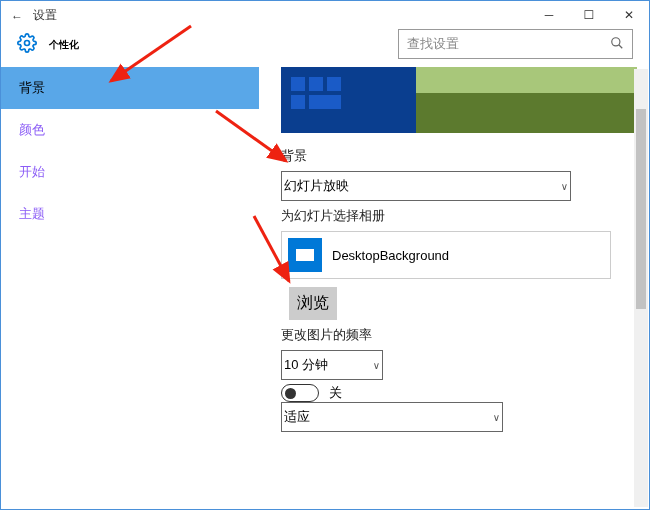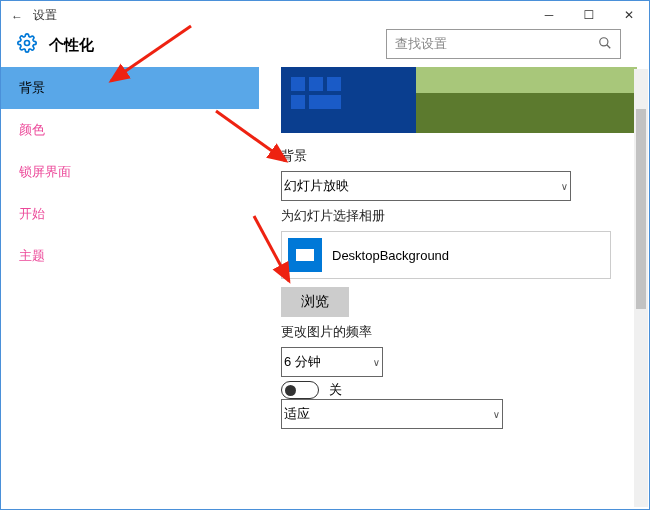--- a/index.html
+++ b/index.html
@@ -3,26 +3,26 @@
 <meta charset="utf-8">
 <style>
   * { box-sizing: border-box; margin: 0; padding: 0; font-family: "Microsoft YaHei", "Segoe UI", sans-serif; }
   body { background: #f0f0f0; width: 650px; height: 510px; overflow: hidden; position: relative; }
   .window { width: 650px; height: 510px; background: #fff; border: 1px solid #4a90d9; position: relative; overflow: hidden; }
   .titlebar { height: 28px; display: flex; align-items: center; padding-left: 10px; gap: 10px; font-size: 12px; color: #333; }
   .titlebar-controls { position: absolute; right: 0; top: 0; display: flex; }
   .titlebar-controls div { width: 40px; height: 28px; display: flex; align-items: center; justify-content: center; }
   .header { padding: 4px 16px 10px 16px; display: flex; align-items: center; gap: 12px; position: relative; }
   .gear { color: #0078d7; }
-  .section-title { font-size: 15px; font-weight: 600; }
-  .searchbox { position: absolute; right: 28px; top: 0; width: 235px; height: 30px; border: 1px solid #999; display: flex; align-items: center; padding: 0 8px; color: #888; font-size: 13px; }
+  .section-title { font-size: 10px; font-weight: 600; }
+  .searchbox { position: absolute; right: 16px; top: 0; width: 235px; height: 30px; border: 1px solid #999; display: flex; align-items: center; padding: 0 8px; color: #888; font-size: 13px; }
   .searchbox .sicon { margin-left: auto; color: #666; }
   .body { display: flex; height: calc(100% - 68px); }
   .sidebar { width: 258px; background: #fff; }
-  .sidebar-item { padding: 12px 18px; font-size: 13px; color: #ec4899; cursor: pointer; }
+  .sidebar-item { padding: 12px 18px; font-size: 13px; color: #8b5cf6; cursor: pointer; }
   .sidebar-item.selected { background: #59a7e8; color: #000; }
   .content { flex: 1; padding: 0 12px 10px 22px; overflow: hidden; position: relative; }
   .preview { height: 66px; background: linear-gradient(90deg,#0a3e8f 0 38%,#3c5e1c 38% 100%); margin-bottom: 14px; position: relative; }
   .preview::before { content:""; position:absolute; left:0; top:0; width:38%; height:100%; background:
     linear-gradient(#1a5bc7,#1a5bc7) 10px 10px/14px 14px no-repeat,
     linear-gradient(#1a5bc7,#1a5bc7) 28px 10px/14px 14px no-repeat,
     linear-gradient(#1a5bc7,#1a5bc7) 46px 10px/14px 14px no-repeat,
     linear-gradient(#1a5bc7,#1a5bc7) 10px 28px/14px 14px no-repeat,
     linear-gradient(#1a5bc7,#1a5bc7) 28px 28px/32px 14px no-repeat,
     #0a3e8f; }
@@ -30,21 +30,21 @@
     background: linear-gradient(180deg,#a8c77a 0 40%,#5c7a2e 40% 100%); }
   .label { font-size: 13px; color: #222; margin: 6px 0; }
   .select { border: 1px solid #666; height: 30px; display: flex; align-items: center; padding: 0 2px; font-size: 13px; justify-content: space-between; cursor: pointer; gap: 8px; }
   .select.w290 { width: 290px; }
   .select.w105 { width: 102px; }
   .select.w222 { width: 222px; }
   .album { width: 330px; height: 48px; border: 1px solid #ccc; display: flex; align-items: center; padding: 6px; gap: 10px; margin-top: 6px; cursor: pointer; }
   .album-icon { width: 34px; height: 34px; background: #0078d7; display:flex; align-items:center; justify-content:center; }
   .album-icon::after { content:""; width:18px; height:12px; background:#fff; }
   .album-name { font-size: 13px; }
-  .btn { display:inline-block; background:#ccc; padding: 6px 20px; font-size: 14px; margin-top: 8px; cursor: pointer; }
+  .btn { display:inline-block; background:#ccc; padding: 6px 8px; font-size: 16px; margin-top: 8px; cursor: pointer; margin-left: 8px; }
   .toggle { display:flex; align-items:center; gap:10px; margin-top:4px; }
   .toggle-track { width:38px; height:18px; border:1px solid #333; border-radius:9px; position:relative; cursor:pointer; }
   .toggle-thumb { width:11px; height:11px; background:#333; border-radius:50%; position:absolute; left:3px; top:2.5px; }
   .mt14 { margin-top: 14px; }
   .mt18 { }
   .chev { font-size: 10px; color: #555; }
   .scrollbar { position:absolute; right:1px; top:68px; width:14px; height:calc(100% - 70px); background:#f0f0f0; }
   .scrollbar-thumb { position:absolute; top:40px; left:2px; width:10px; height:200px; background:#c2c2c2; }
   
   .arrow { position:absolute; pointer-events:none; }
@@ -81,21 +81,20 @@
             <line x1="21" y1="21" x2="15" y2="15"></line>
           </svg>
       </span>
     </div>
   </div>
 
   <div class="body">
     <div class="sidebar">
       <div class="sidebar-item selected"><span>背景</span></div>
       <div class="sidebar-item"><span>颜色</span></div>
-      <div class="sidebar-item"><span>锁屏界面</span></div>
       <div class="sidebar-item"><span>开始</span></div>
       <div class="sidebar-item"><span>主题</span></div>
     </div>
 
     <div class="content">
       <div class="preview"></div>
 
       <div class="label">背景</div>
       <div class="select w290">
         <span>幻灯片放映</span>
@@ -104,21 +103,21 @@
 
       <div class="label mt18">为幻灯片选择相册</div>
       <div class="album">
         <div class="album-icon"></div>
         <span class="album-name">DesktopBackground</span>
       </div>
       <div class="btn"><span>浏览</span></div>
 
       <div class="label mt18">更改图片的频率</div>
       <div class="select w105">
-        <span>6 分钟</span>
+        <span>10 分钟</span>
         <span class="chev">∨</span>
       </div>
 
       <div class="toggle">
         <div class="toggle-track">
             <div class="toggle-thumb"></div>
           </div>
         <span style="font-size:13px;">关</span>
       </div>
 

